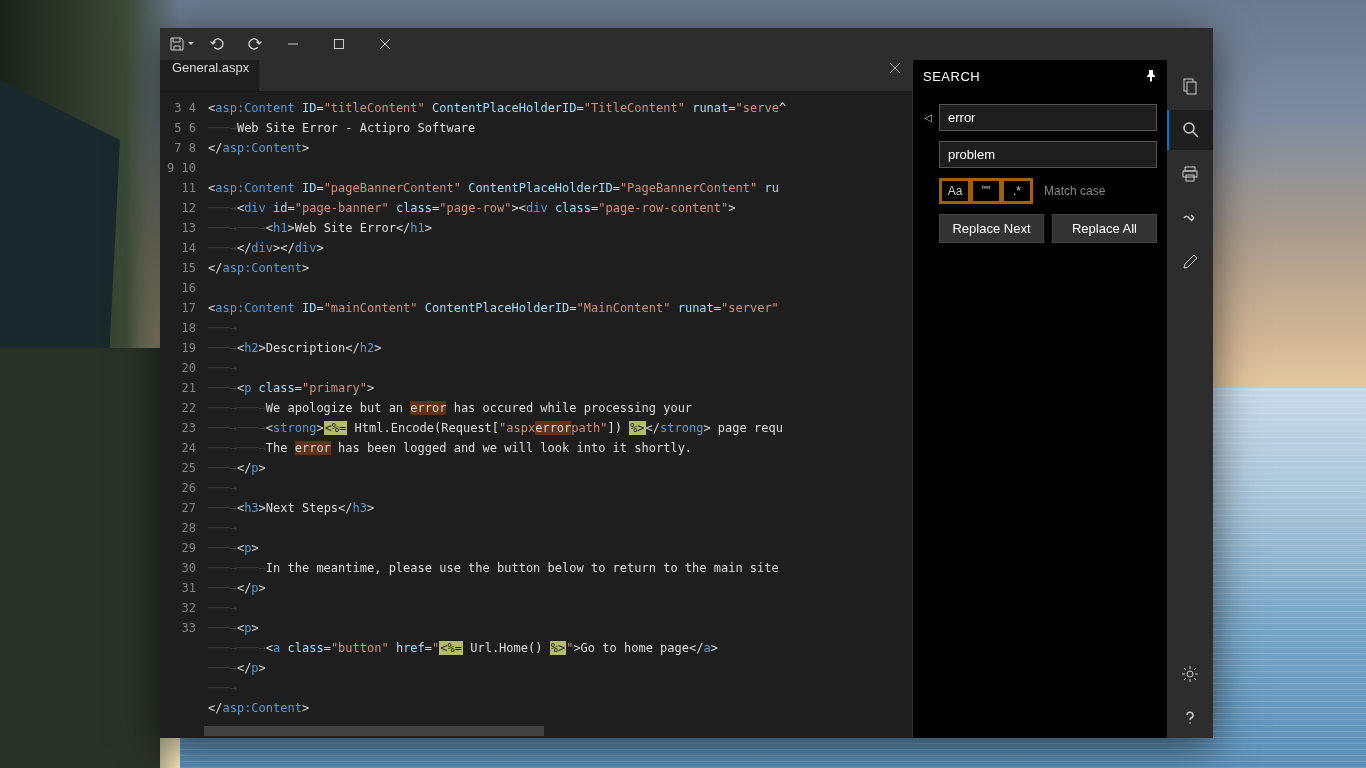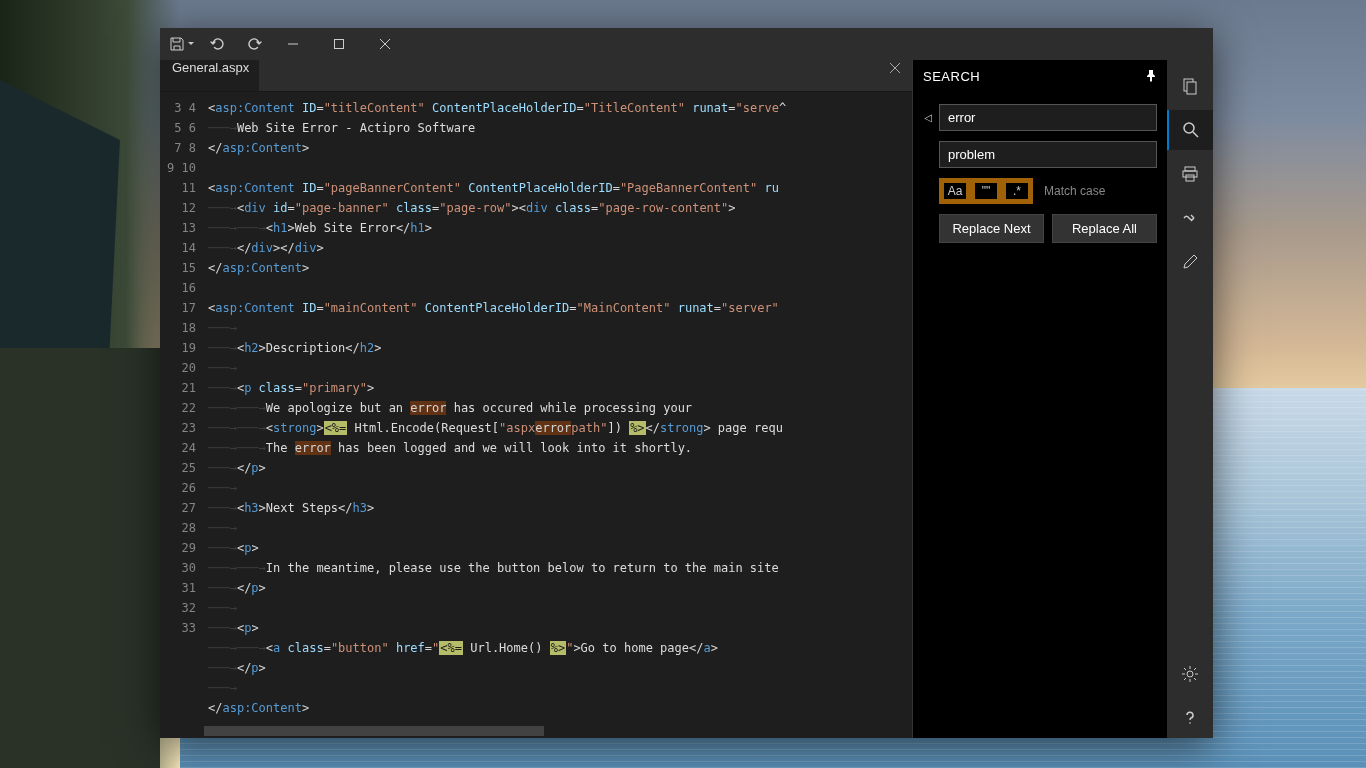--- a/index.html
+++ b/index.html
@@ -66,21 +66,21 @@
 .hscroll { position:absolute; left:44px; right:0; bottom:0; height:14px; background:#1e1e1e; }
 .hscroll-thumb { position:absolute; left:0; top:2px; height:10px; background:#424242; }
 
 .side-panel { width: 255px; background:#000000; border-left:1px solid #333; display:flex; flex-direction:column; }
 .side-header { height:32px; display:flex; align-items:center; padding:0 10px; color:#fff; font-size:13px; justify-content:space-between; letter-spacing:0.5px;}
 .side-body { padding: 12px 10px; display:flex; flex-direction:column; gap:10px; }
 .input-row { display:flex; align-items:center; gap:6px; }
 .tri { width:10px; color:#ccc; font-size:10px; display:flex; justify-content:center;}
 .sp-input { flex:1; background:#1e1e1e; border:1px solid #555; color:#fff; padding:5px 8px; font-size:13px; }
 .opt-row { display:flex; align-items:center; gap:0; margin-left:16px; }
-.opt-btn { width:32px; height:26px; display:flex; align-items:center; justify-content:center; border:5px solid #a16207; color:#ccc; font-size:12px; margin-right:-1px; }
+.opt-btn { width:32px; height:26px; display:flex; align-items:center; justify-content:center; border:3px solid #a16207; color:#ccc; font-size:12px; margin-right:-1px; }
 .opt-label { margin-left:12px; color:#888; font-size:12px; }
 .sp-btn { background:#333; border:1px solid #444; color:#fff; padding:6px 12px; font-size:13px; text-align:center; }
 .sp-btn-row { display:flex; gap:8px;justify-content:flex-end; }
 .sp-btn-row .sp-btn { flex:1; }
 
 .toolstrip { width: 46px; background:#2d2d2d; display:flex; flex-direction:column; align-items:center; padding-top:6px; gap:4px;}
 .ts-btn { width:46px; height:40px; display:flex; align-items:center; justify-content:center; color:#ccc; }
 .ts-btn.active { background:#1e1e1e; border-left:2px solid #007acc; }
 .ts-spacer { flex:1; }
 

